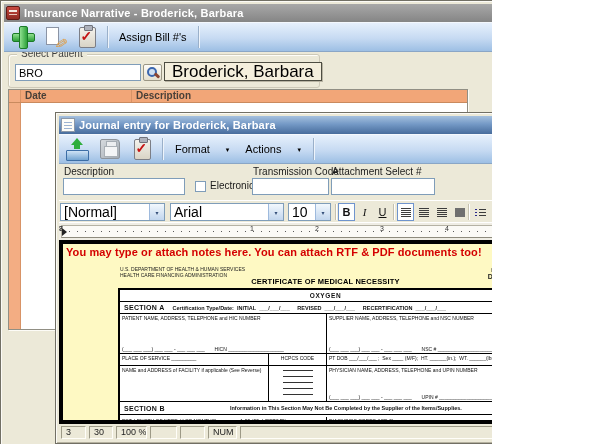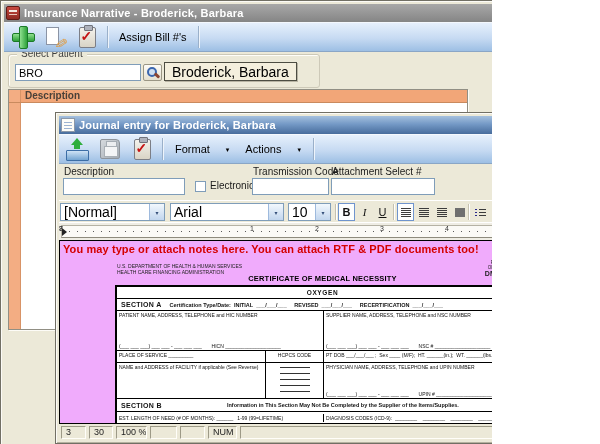--- a/index.html
+++ b/index.html
@@ -54,21 +54,21 @@
 
 .client{position:relative;flex:1;background:#ece9d8;overflow:hidden}
 .groupbox{position:absolute;left:4px;top:2px;width:312px;height:34px;border:1px solid #cdc9b8;border-radius:3px;box-shadow:inset 1px 1px 0 #fffef9}
 .gb-label{position:absolute;left:8px;top:-7px;background:#ece9d8;padding:0 4px;font-size:10px;color:#3f3f3f}
 .xp-input{position:absolute;border:1px solid #7f9db9;background:#fff;font-family:inherit;font-size:11px;padding:1px 3px;height:17px}
 .patient-search{left:6px;top:9px;width:126px}
 .search-btn{position:absolute;left:134px;top:9px;width:19px;height:17px;background:linear-gradient(180deg,#fdfcf8,#e4e0cf);border:1px solid #9a9684;border-radius:2px;cursor:pointer;display:flex;align-items:center;justify-content:center;padding:0}
 .mag{width:12px;height:12px;position:relative}
 .mag::before{content:"";position:absolute;left:0;top:0;width:6px;height:6px;border:2px solid #3a66ae;border-radius:50%;background:#cfe0f2}
 .mag::after{content:"";position:absolute;left:7px;top:7px;width:6px;height:3px;background:#8a4633;transform:rotate(42deg);border-radius:1px}
-.patient-chip{position:absolute;left:155px;top:7px;height:19px;display:inline-flex;align-items:center;padding:0 7px;background:#f4efdd;border:1px solid #4d4d42;font-size:14px;white-space:nowrap;box-shadow:1px 1px 0 #b9b5a4}
+.patient-chip{position:absolute;left:155px;top:7px;height:19px;display:inline-flex;align-items:center;padding:0 7px;background:#f4efdd;border:1px solid #4d4d42;font-size:17px;white-space:nowrap;box-shadow:1px 1px 0 #b9b5a4}
 .grid{position:absolute;left:4px;top:37px;width:460px;height:241px;border:1px solid #918f84;background:#fff;box-shadow:1px 1px 0 #fdfcf7;display:flex;flex-direction:column}
 .grid-head{display:flex;height:13px;background:#f2a678;border-bottom:1px solid #c98a5e;flex:0 0 13px}
 .gh-sel{width:12px;border-right:1px solid #d89366;background:#f3ad83}
 .gh-col{font-size:10px;font-weight:bold;color:#4a4038;padding:0 4px;line-height:12px}
 .gh-col.date{width:111px;border-right:1px solid #d89366}
 .gh-col.desc{flex:1}
 .grid-body{position:relative;flex:1}
 .sel-col{position:absolute;left:0;top:0;bottom:0;width:12px;background:#f3ad83;border-right:1px solid #d89366}
 
 
@@ -115,21 +115,21 @@
 .ruler{position:relative;flex:0 0 18px;height:18px;background:#efede4;border-top:1px solid #fff}
 .band{position:absolute;left:2px;right:2px;top:2px;height:13px;background:#fbfaf6;border:1px solid #b5b2a4;border-bottom-color:#8e8b7d}
 .dots{position:absolute;left:10px;right:10px;top:8px;height:1px;background:repeating-linear-gradient(90deg,#5a5a5a 0 1px,transparent 1px 8px)}
 .rn{position:absolute;top:2px;font-size:7px;color:#333}
 .rn:nth-of-type(1){left:61px}.rn:nth-of-type(2){left:126px}.rn:nth-of-type(3){left:191px}.rn:nth-of-type(4){left:256px}
 .rn:nth-of-type(5){left:321px}.rn:nth-of-type(6){left:386px}.rn:nth-of-type(7){left:451px}.rn:nth-of-type(8){left:516px}
 .ind-l{position:absolute;left:3px;top:5px;width:0;height:0;border-top:4px solid transparent;border-bottom:4px solid transparent;border-left:5px solid #222}
 .ind-r{position:absolute;right:5px;top:5px;width:0;height:0;border-top:4px solid transparent;border-bottom:4px solid transparent;border-right:5px solid #222}
 
 
-.doc{position:relative;flex:1;background:#f0abfc;border:1px solid #000000;overflow:hidden}
+.doc{position:relative;flex:1;background:#fef9c3;border:4px solid #000000;overflow:hidden}
 .doc-page{position:absolute;left:0;top:0;right:13px;bottom:0;overflow:hidden}
 .notice{position:absolute;left:3px;top:2px;font-size:11px;font-weight:bold;color:#d40000;white-space:nowrap;letter-spacing:.1px}
 .cmn-head{position:absolute;left:55px;top:19px;width:415px;height:23px}
 .agency{position:absolute;left:2px;top:3px;font-size:5px;line-height:6px;color:#222}
 .cmn-title{position:absolute;left:0;right:0;bottom:0;text-align:center;font-size:7.5px;font-weight:bold;letter-spacing:.2px}
 .approval{position:absolute;right:0;top:0;text-align:right;font-size:4.5px;line-height:5px;color:#222}
 .formnum{font-size:7px;font-weight:bold;line-height:8px}
 .cmn-table{position:absolute;left:55px;top:44px;width:415px;height:165px;border:2px solid #000;background:#fff;color:#111}
 .row{position:relative;border-bottom:1px solid #000;display:flex}
 .cell{position:relative;border-right:1px solid #000;overflow:hidden}
@@ -203,20 +203,21 @@
         <span class="gb-label">Select Patient</span>
         <input class="xp-input patient-search" value="BRO" style="">
         <button class="search-btn">
           <span class="mag"></span>
         </button>
         <span class="patient-chip">Broderick, Barbara</span>
       </div>
       <div class="grid">
         <div class="grid-head">
           <span class="gh-sel"></span>
+          <span class="gh-col date">Date</span>
           <span class="gh-col desc">Description</span>
         </div>
         <div class="grid-body">
           <span class="sel-col"></span>
         </div>
       </div>
     </div>
   </section>
 
   <section class="window win-jr">

